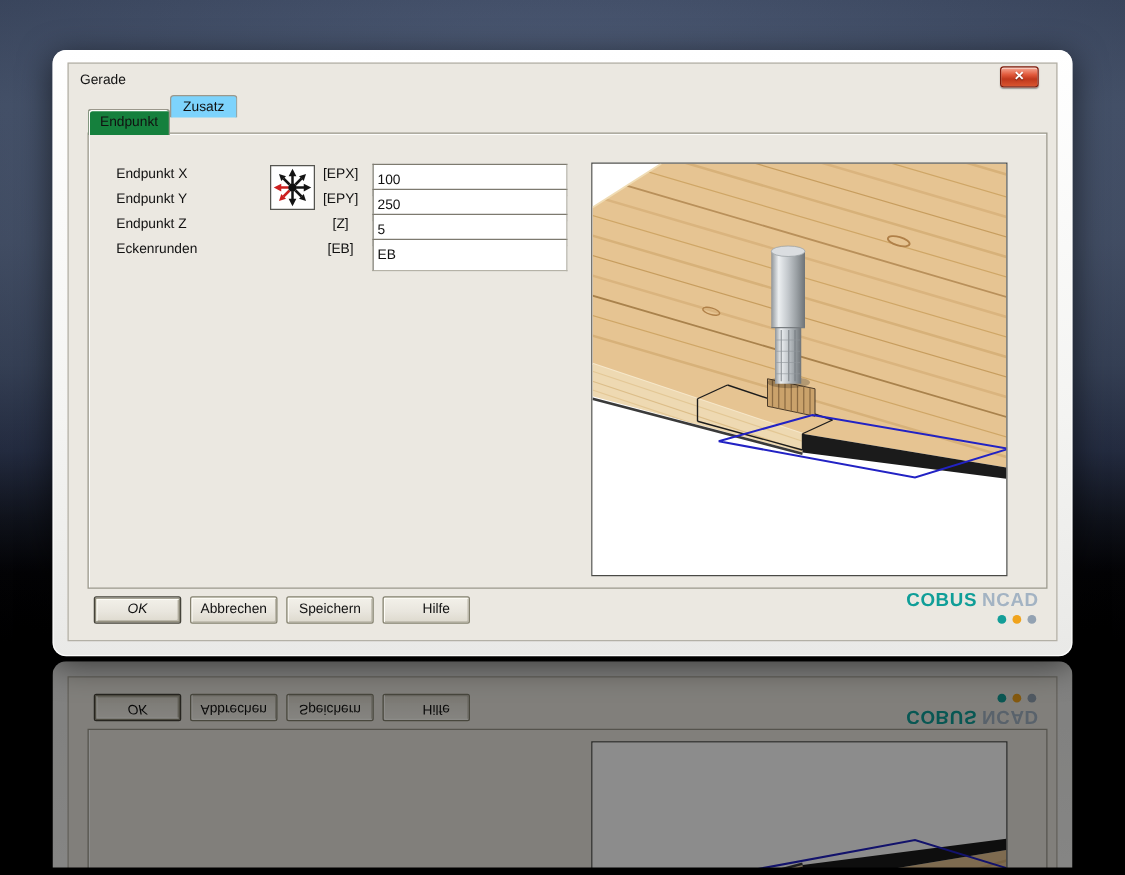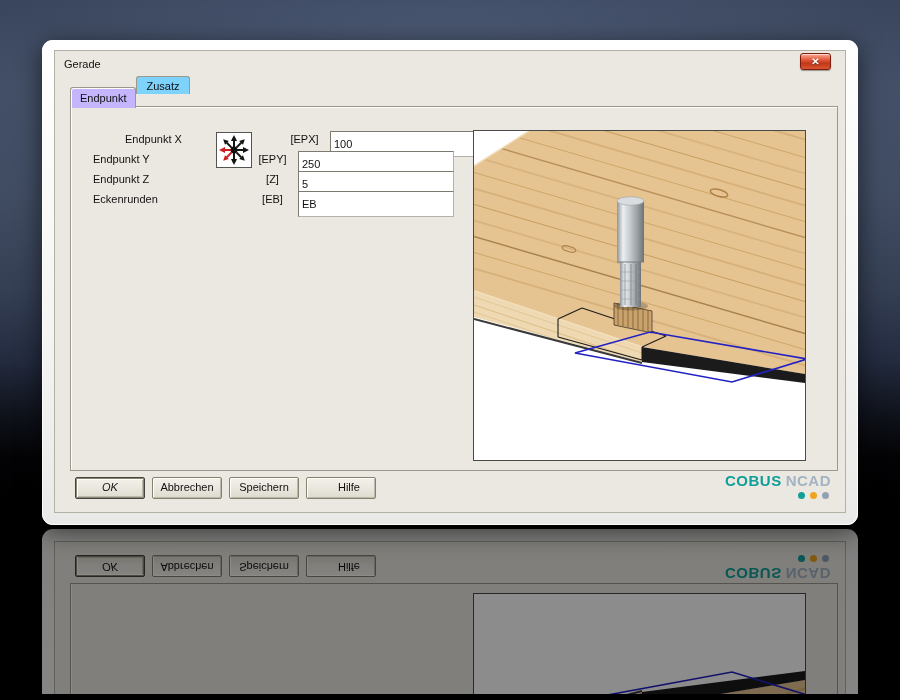--- a/index.html
+++ b/index.html
@@ -41,38 +41,38 @@
 
   
   .tabs { position:absolute; left:15px; top:35px; height:21px; display:flex; align-items:flex-end; z-index:3; }
   .tab {
     font-size:11px; color:#111; padding:0 9px; cursor:pointer;
     border:1px solid #9b988c; border-bottom:none;
     border-top-left-radius:3px; border-top-right-radius:3px;
     background:#7dd3fc; height:18px; line-height:18px; margin-bottom:13px;
   }
   .tab.active {
-    background:#c4b5fd; height:21px; line-height:20px; margin-bottom:-1px;
+    background:#15803d; height:21px; line-height:20px; margin-bottom:-1px;
     box-shadow: inset 1px 1px 0 #fdfdfb;
   }
   .tab-page {
     position:absolute; left:15px; top:55px; width:768px; height:365px;
     background:#ebe8e1; border:1px solid #9b988c;
     box-shadow: inset 1px 1px 0 #fdfdfb;
   }
 
   
   .flabel { position:absolute; left:22px; width:122px; font-size:11px; color:#111; line-height:17px; }
   .fparam { position:absolute; left:180px; width:43px; text-align:center; font-size:11px; color:#111; line-height:17px; }
   .finput {
     position:absolute; left:227px; width:156px; height:17px;
     border:1px solid #7d7a6f; border-right-color:#b5b2a7; border-bottom-color:#b5b2a7;
     background:#fff; font-family:"Liberation Sans", sans-serif; font-size:11px; padding:12px 3px; color:#111;
   }
-  .r1 { top:24px;margin-left:32px; } .r2 { top:44px; } .r3 { top:64px; } .r4 { top:84px; }
+  .r1 { top:24px; } .r2 { top:44px; } .r3 { top:64px; } .r4 { top:84px; }
   .dir-icon { position:absolute; left:145px; top:25px; width:36px; height:36px; }
 
   
   .preview {
     position:absolute; left:402px; top:23px; width:333px; height:331px;
     background:#fff; border:1px solid #4a4a46;
   }
   .preview svg { display:block; width:100%; height:100%; }
 
   

